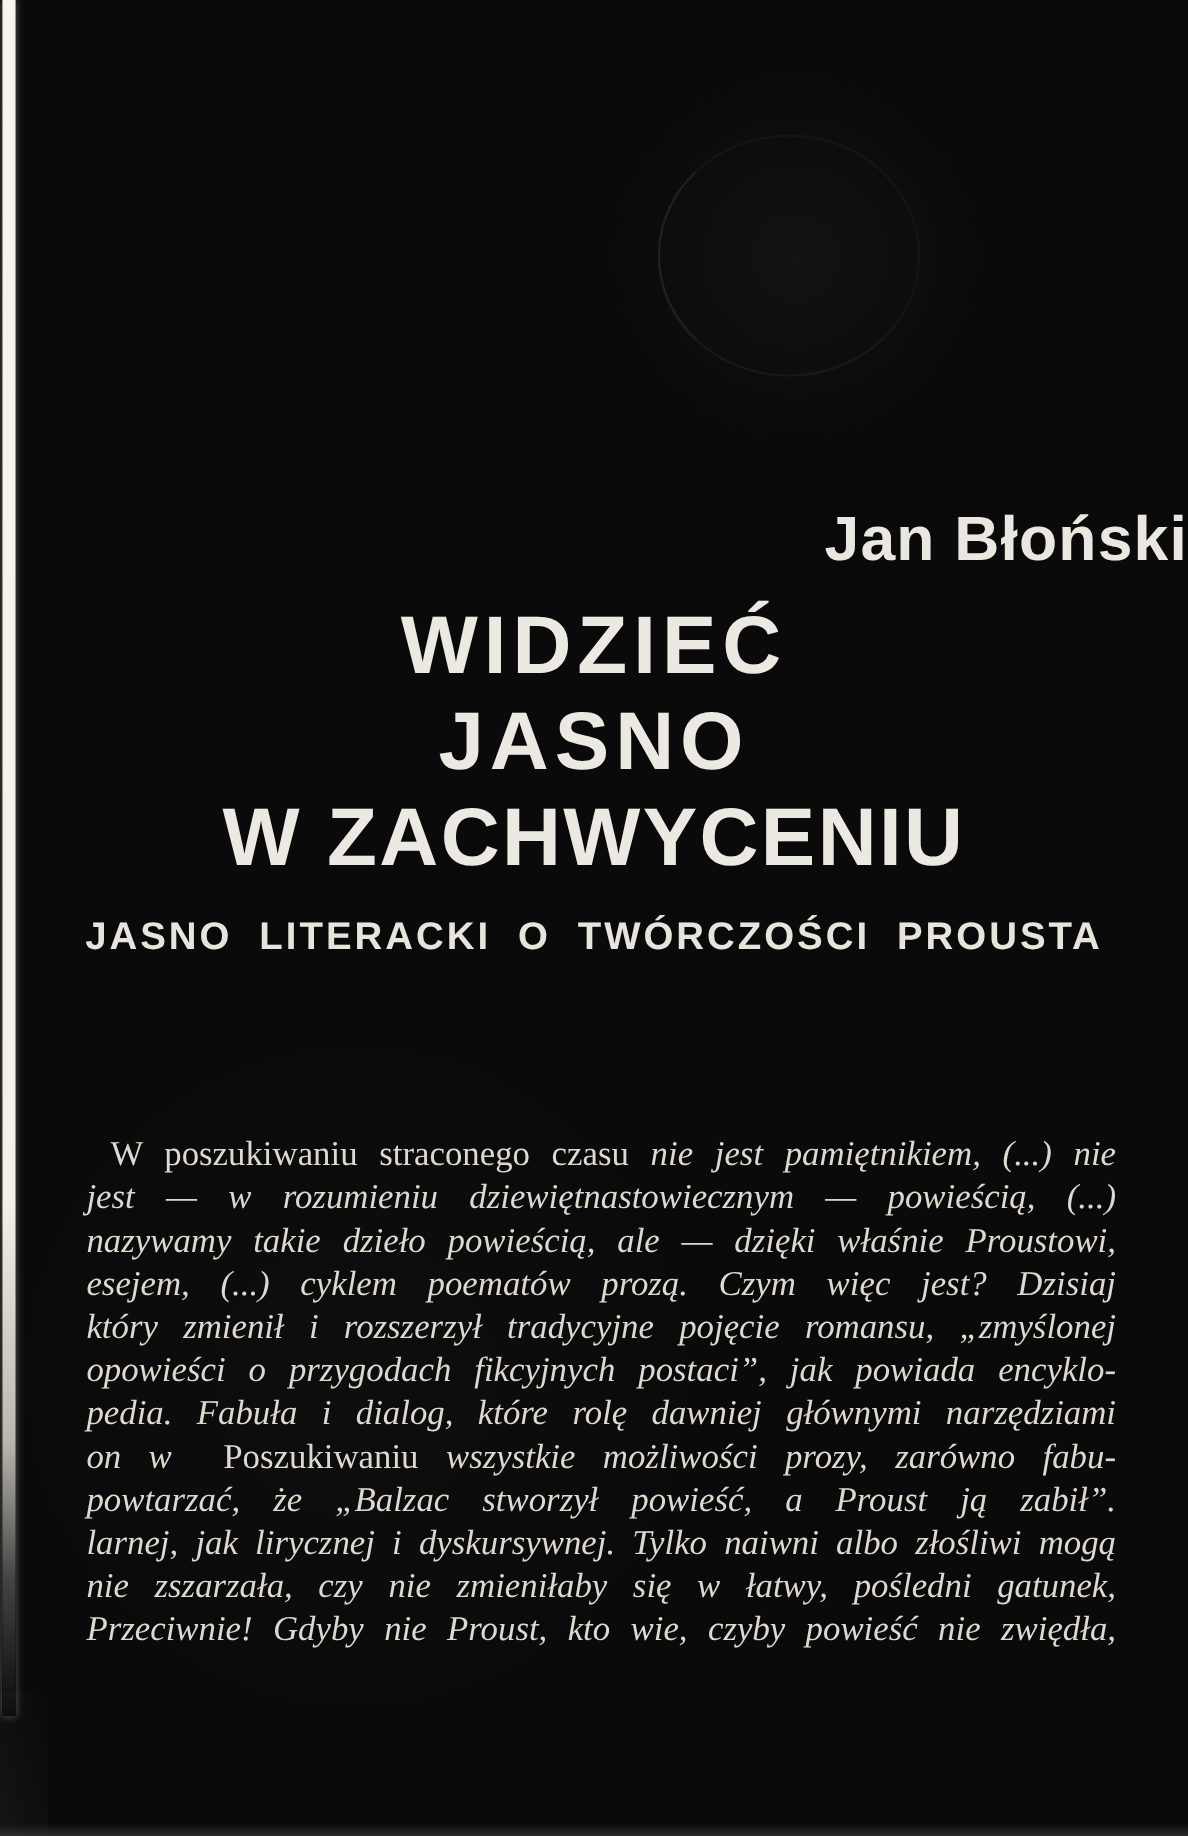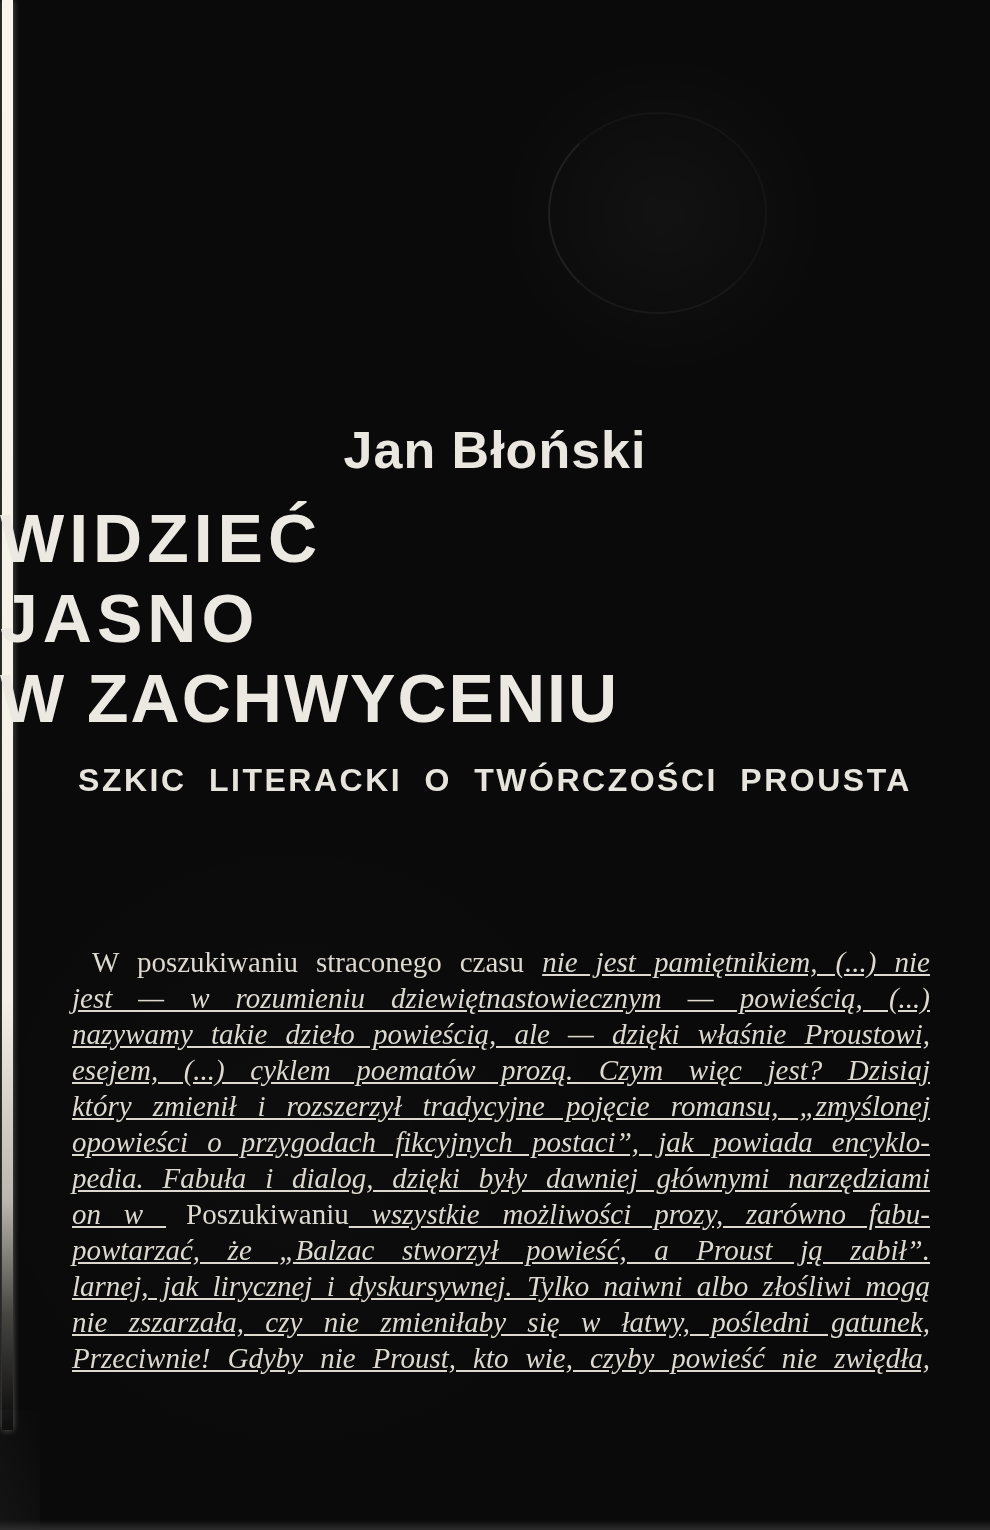--- a/index.html
+++ b/index.html
@@ -40,31 +40,31 @@
   .corner-smudge {
     position: absolute;
     left: 0; bottom: 0;
     width: 40px; height: 120px;
     background: linear-gradient(to top right, rgba(110,110,110,0.10), rgba(110,110,110,0));
   }
   .author {
     position: absolute;
     top: 420px; left: 0;
     width: 100%;
-    text-align: center;
+    text-align: right;
     font-size: 52px;
     font-weight: 700;
     letter-spacing: 1px;
     color: #eae7e0;
   }
   .title {
     position: absolute;
     top: 498px; left: 0;
     width: 100%;
-    text-align: left;
+    text-align: center;
     color: #ece9e2;
   }
   .title-line {
     font-size: 68px;
     font-weight: 700;
     line-height: 80px;
     letter-spacing: 5px;
   }
   .title-line.wide { letter-spacing: 2px; }
   .subtitle {
@@ -88,49 +88,49 @@
     color: #ddd9d0;
   }
   .blurb-line {
     text-align: justify;
     text-align-last: justify;
     white-space: nowrap;
   }
   .blurb-line.last {
     text-align-last: left;
   }
-  .blurb-line .italic { font-style: italic; text-decoration: underline; }
+  .blurb-line .italic { font-style: italic; }
   .blurb-line .roman  { font-style: normal; margin-left: 20px; }
 </style>
 </head>
 <body>
 
 <div class="cover">
 
   <div class="spine-strip"></div>
   <div class="glare-arc"></div>
 
   <div class="author">Jan Błoński</div>
 
   <div class="title">
     <div class="title-line">WIDZIEĆ</div>
     <div class="title-line">JASNO</div>
     <div class="title-line wide">W ZACHWYCENIU</div>
   </div>
 
-  <div class="subtitle">SZKIC LITERACKI O TWÓRCZOŚCI PROUSTA</div>
+  <div class="subtitle">JASNO LITERACKI O TWÓRCZOŚCI PROUSTA</div>
 
   <div class="blurb">
       <div class="blurb-line"><span class="roman">W poszukiwaniu straconego czasu </span><span class="italic">nie jest pamiętnikiem, (...) nie</span></div>
       <div class="blurb-line"><span class="italic">jest — w rozumieniu dziewiętnastowiecznym — powieścią, (...)</span></div>
       <div class="blurb-line"><span class="italic">nazywamy takie dzieło powieścią, ale — dzięki właśnie Proustowi,</span></div>
       <div class="blurb-line"><span class="italic">esejem, (...) cyklem poematów prozą. Czym więc jest? Dzisiaj</span></div>
       <div class="blurb-line"><span class="italic">który zmienił i rozszerzył tradycyjne pojęcie romansu, „zmyślonej</span></div>
       <div class="blurb-line"><span class="italic">opowieści o przygodach fikcyjnych postaci”, jak powiada encyklo-</span></div>
-      <div class="blurb-line"><span class="italic">pedia. Fabuła i dialog, dzięki były dawniej głównymi narzędziami</span></div>
+      <div class="blurb-line"><span class="italic">pedia. Fabuła i dialog, które rolę dawniej głównymi narzędziami</span></div>
       <div class="blurb-line"><span class="italic">on w </span><span class="roman">Poszukiwaniu</span><span class="italic"> wszystkie możliwości prozy, zarówno fabu-</span></div>
       <div class="blurb-line"><span class="italic">powtarzać, że „Balzac stworzył powieść, a Proust ją zabił”.</span></div>
       <div class="blurb-line"><span class="italic">larnej, jak lirycznej i dyskursywnej. Tylko naiwni albo złośliwi mogą</span></div>
       <div class="blurb-line"><span class="italic">nie zszarzała, czy nie zmieniłaby się w łatwy, pośledni gatunek,</span></div>
       <div class="blurb-line"><span class="italic">Przeciwnie! Gdyby nie Proust, kto wie, czyby powieść nie zwiędła,</span></div>
     </div>
 
   <div class="corner-smudge"></div>
   <div class="bottom-band"></div>
 

